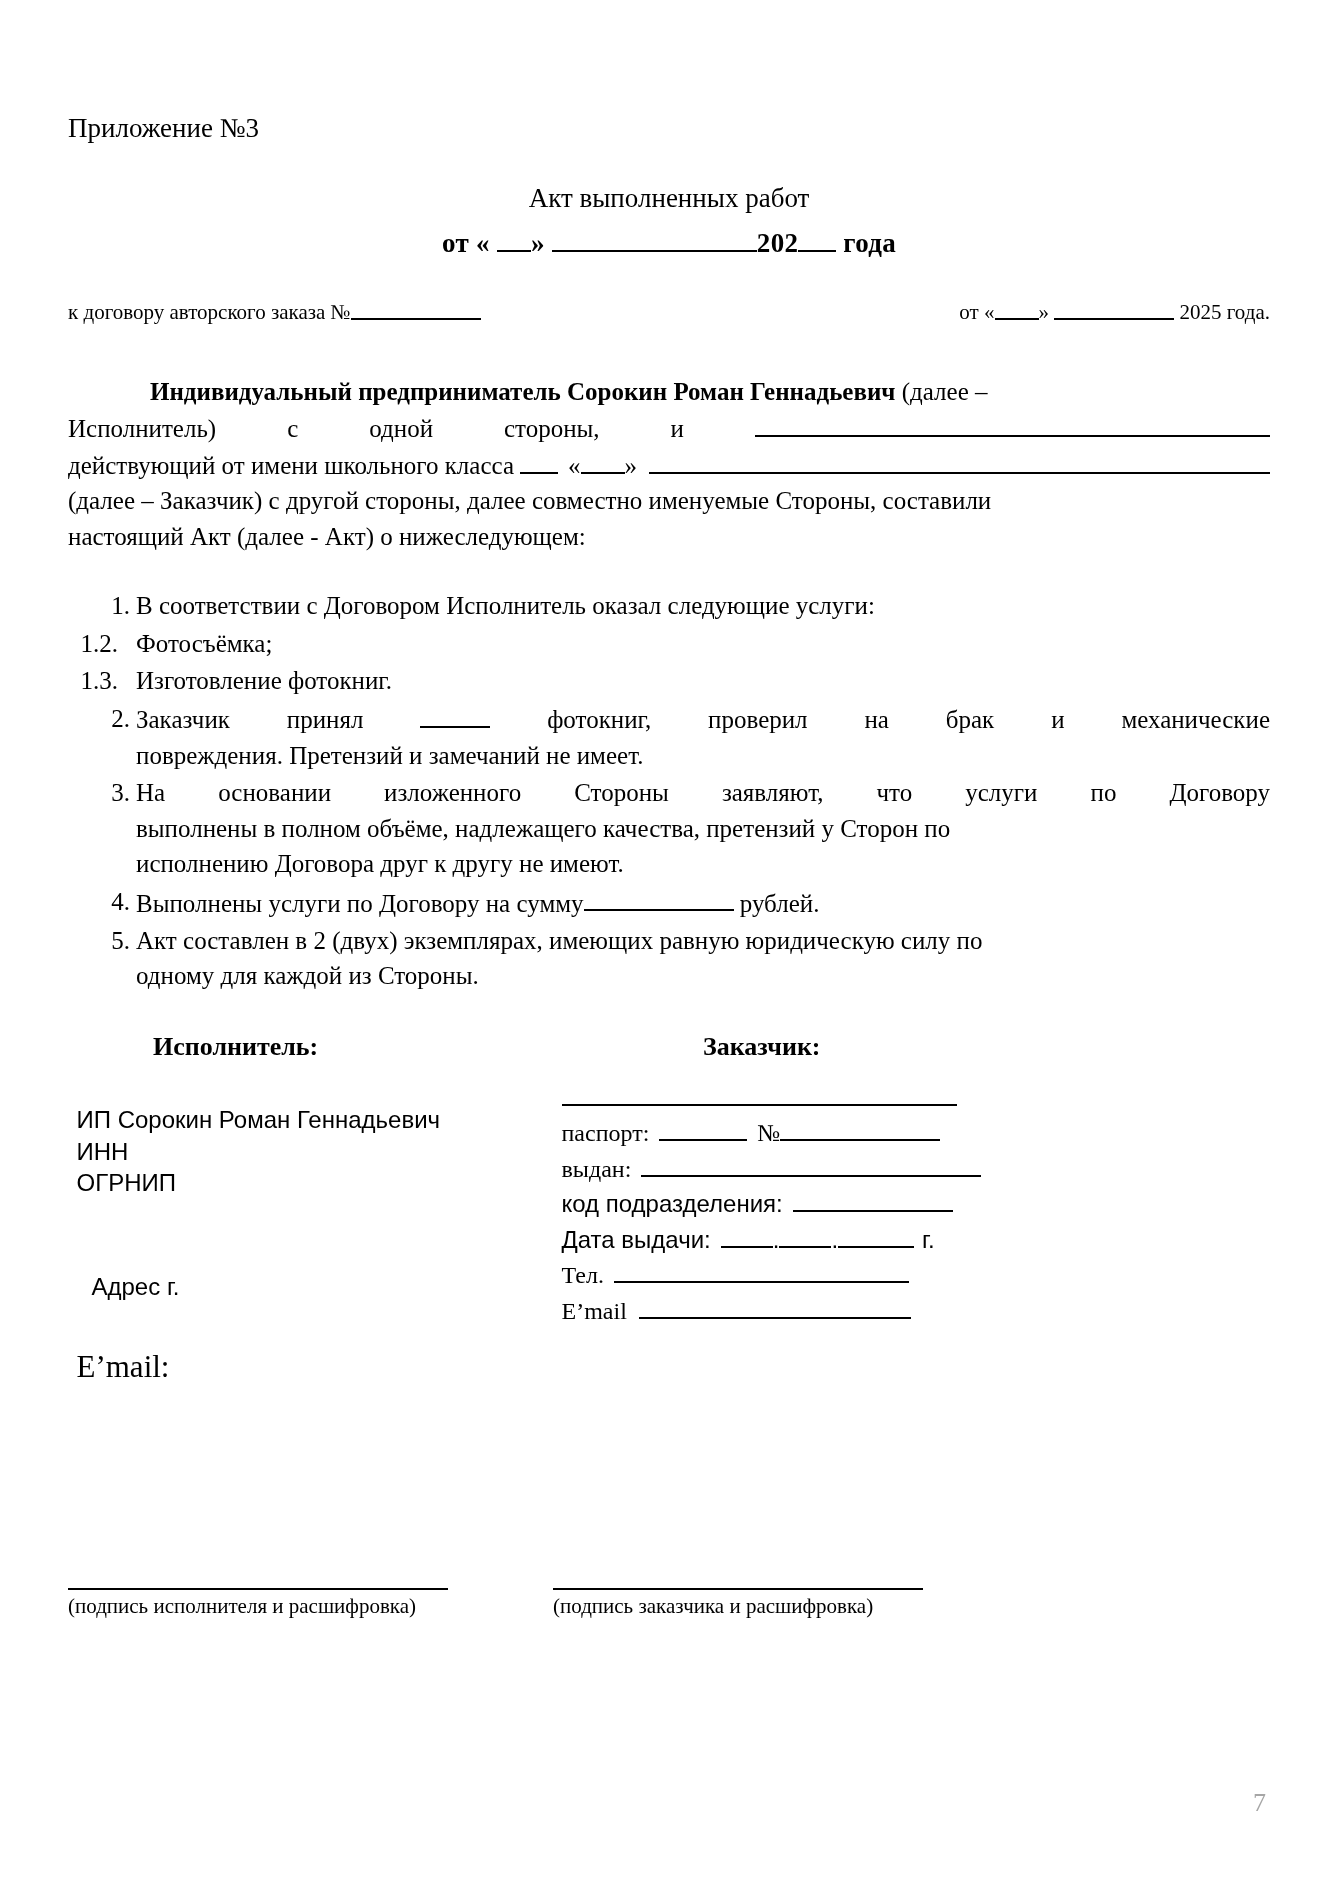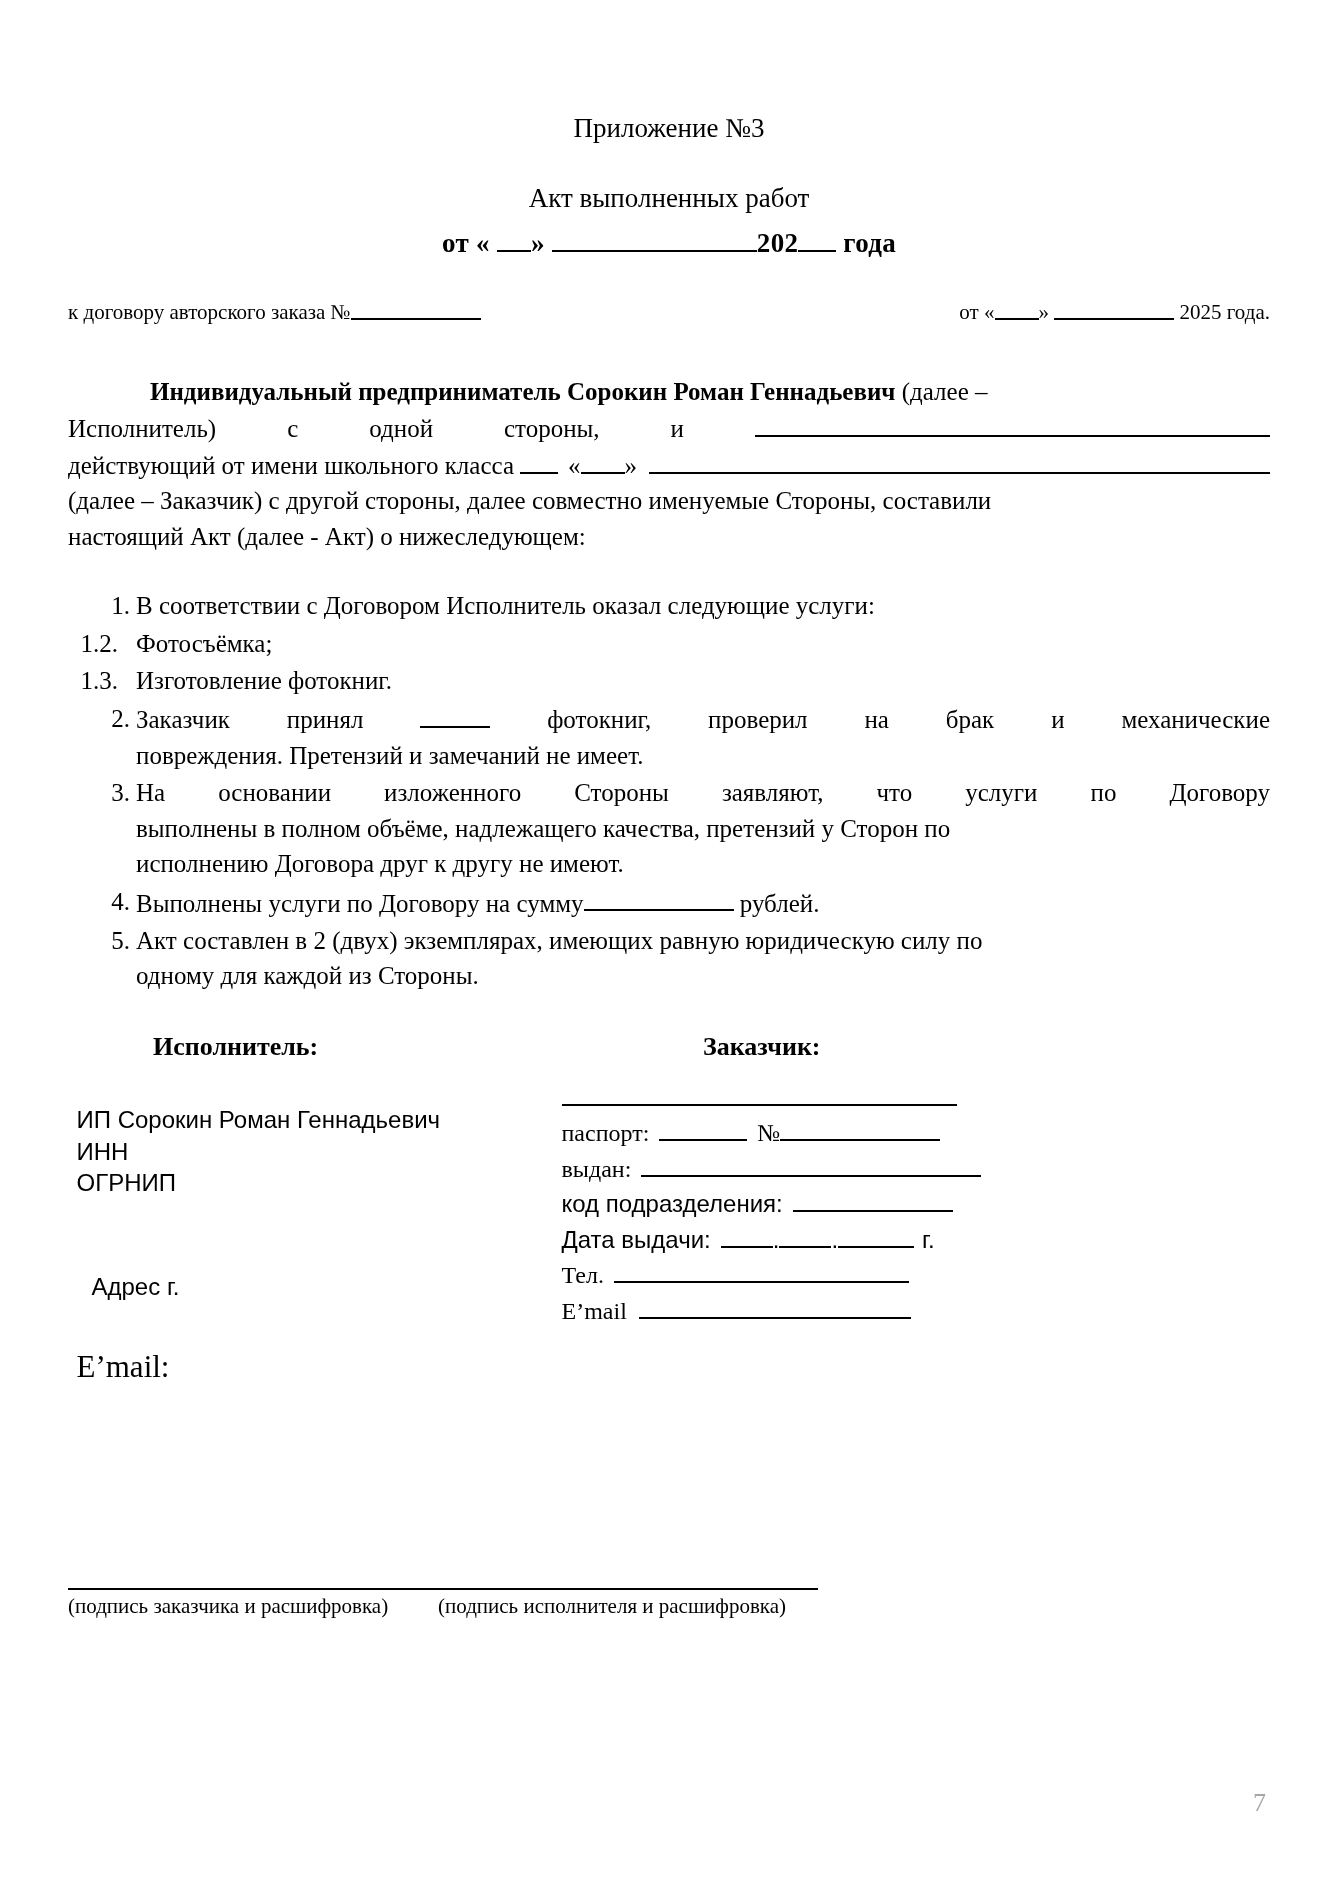--- a/index.html
+++ b/index.html
@@ -19,21 +19,21 @@
   }
   .content {
     position: absolute;
     left: 68px;
     top: 0;
     width: 1202px;
   }
 
   
   .appendix-title {
-    text-align: center;
+    text-align: left;
     font-size: 27px;
     margin-top: 112px;
     line-height: 1.2;
   }
   .doc-title {
     text-align: center;
     font-weight: normal;
     font-size: 27px;
     margin-top: 38px;
     line-height: 1.25;
@@ -370,24 +370,24 @@
 
         <div class="cust-line">
           <span class="lbl">E’mail</span>
           <span class="blank" style="width:272px;margin-left:12px"></span>
         </div>
       </div>
     </div>
   </div>
 
   <div class="foot">
+    <div class="col col-l">
+      <div class="sig-rule"></div>
+      <div>(подпись исполнителя и расшифровка)</div>
+    </div>
     <div class="col col-r">
       <div class="sig-rule"></div>
       <div>(подпись заказчика и расшифровка)</div>
     </div>
-    <div class="col col-l">
-      <div class="sig-rule"></div>
-      <div>(подпись исполнителя и расшифровка)</div>
-    </div>
   </div>
 
   <div class="page-number">7</div>
 </div>
 
 </body></html>

